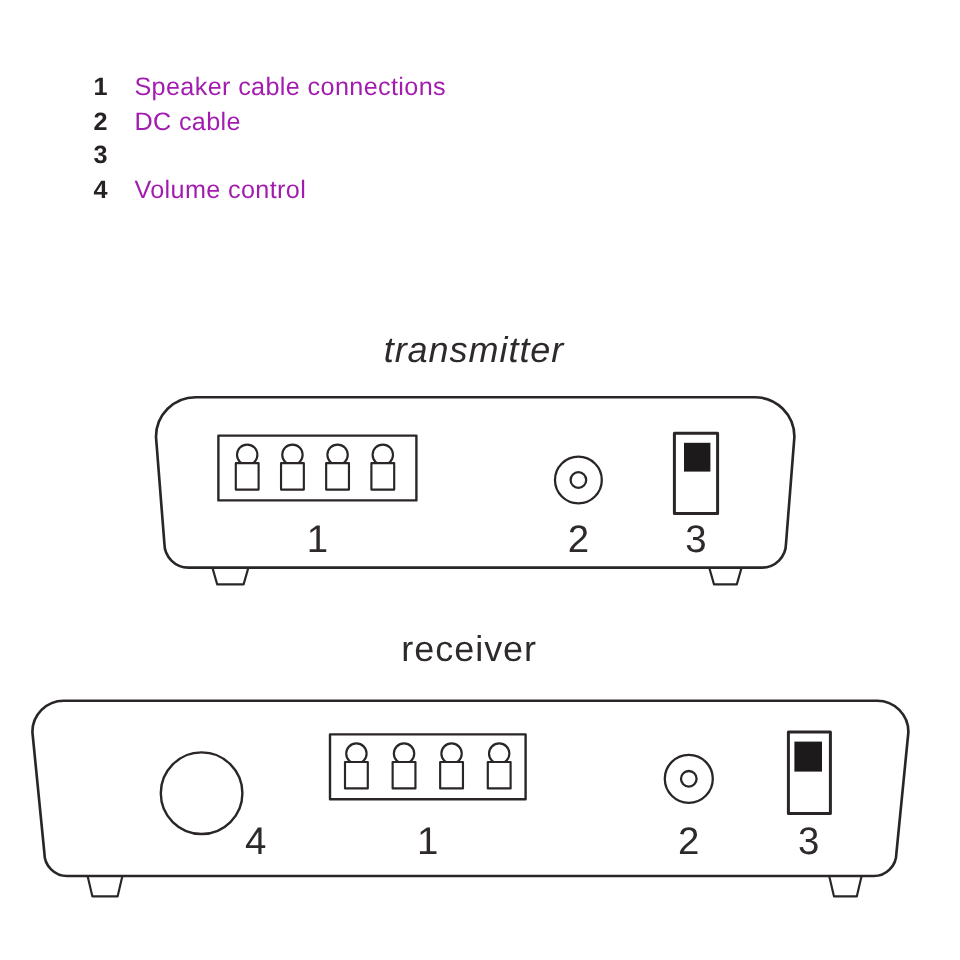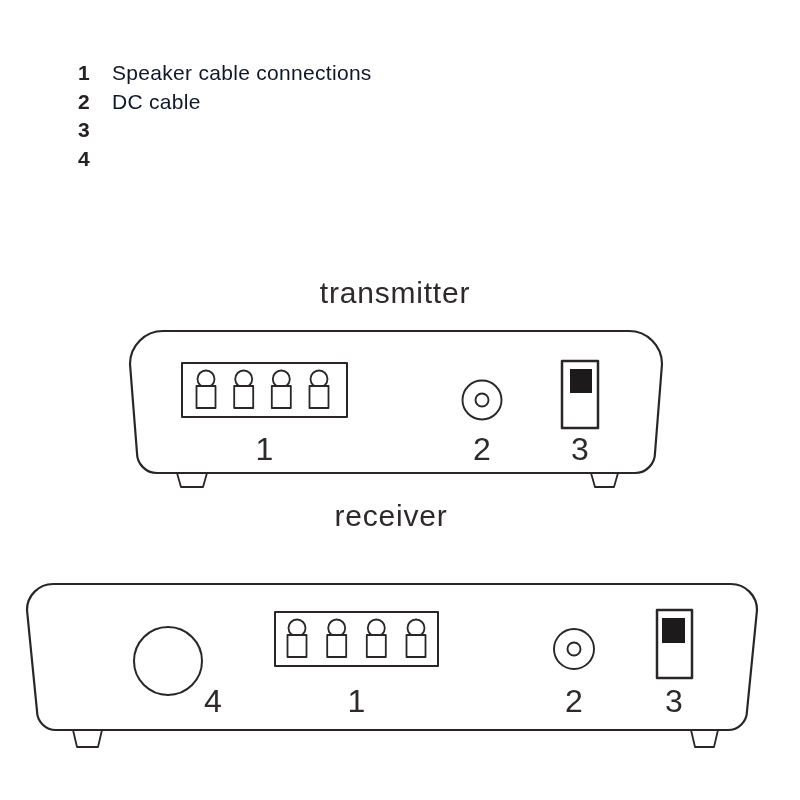--- a/index.html
+++ b/index.html
@@ -29,41 +29,42 @@
     font-size: 21px;
     letter-spacing: 0.3px;
   }
   .legend-num {
     width: 34px;
     font-weight: 700;
     flex: 0 0 34px;
   }
   .legend-label {
     font-weight: 400;
-    color: #0f172a;
+    color: #a21caf;
   }
   
   .device-title {
     position: absolute;
     font-size: 30px;
     font-weight: 400;
     letter-spacing: 0.8px;
     color: #2e2a2b;
     text-align: center;
     line-height: 1.1;
   }
   .title-transmitter {
     left: 120px;
     width: 550px;
     top: 276px;
+    font-style: italic;
   }
   .title-receiver {
     left: 20px;
     width: 742px;
-    top: 499px;
+    top: 525px;
   }
   .diagram {
     position: absolute;
     display: block;
   }
   .diagram-transmitter {
     left: 120px;
     top: 326px;
   }
   .diagram-receiver {
@@ -95,20 +96,21 @@
     </div>
     <div class="legend-row">
       <span class="legend-num">2</span>
       <span class="legend-label">DC cable</span>
     </div>
     <div class="legend-row">
       <span class="legend-num">3</span>
     </div>
     <div class="legend-row">
       <span class="legend-num">4</span>
+      <span class="legend-label">Volume control</span>
     </div>
   </div>
 
   <div class="device-title title-transmitter">transmitter</div>
 
   <svg class="diagram diagram-transmitter" width="560" height="170" viewBox="0 0 560 170" xmlns="http://www.w3.org/2000/svg">
 
     <path class="outline" stroke-width="1.8" d="M 57 147 L 87 147 L 83 161 L 61 161 Z"></path>
     <path class="outline" stroke-width="1.8" d="M 471 147 L 498 147 L 494 161 L 475 161 Z"></path>
 

